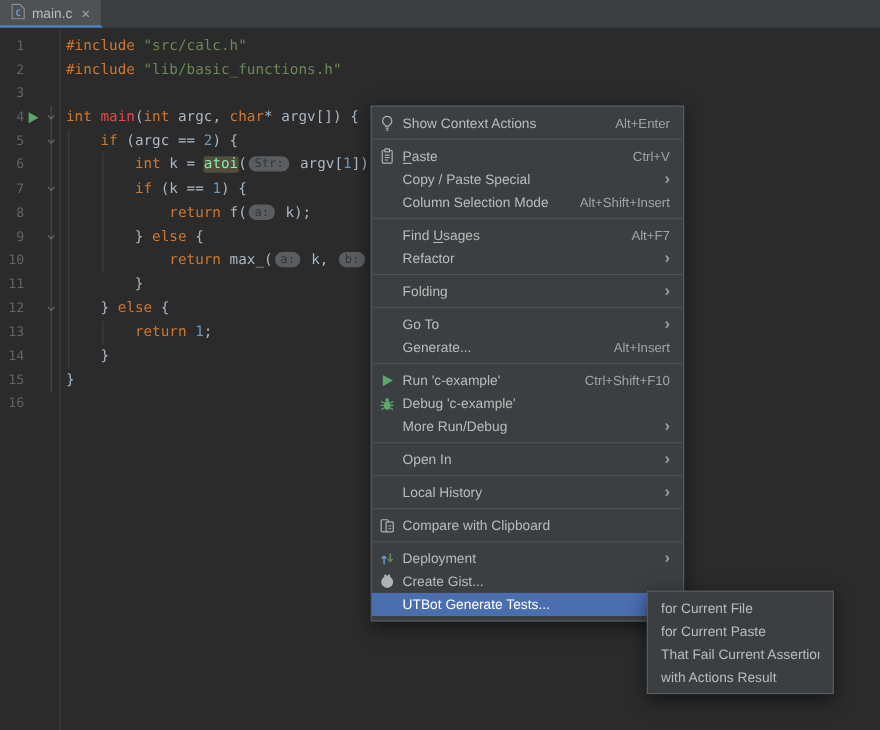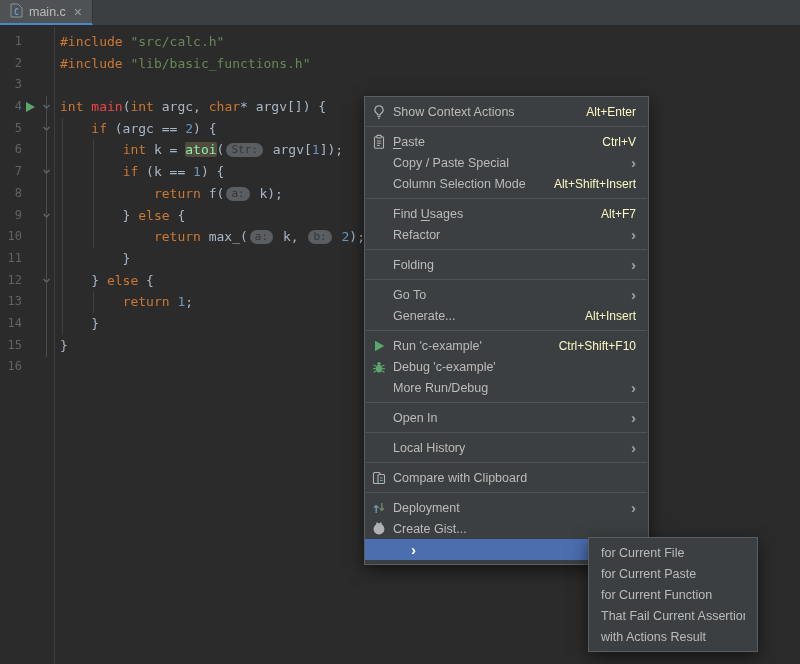--- a/index.html
+++ b/index.html
@@ -58,32 +58,32 @@
     display:inline-block; background:#5a5e60; color:#32363a;
     font-size:11px; line-height:14px; padding:0 5px; margin:0 2px;
     border-radius:7px; vertical-align:1px;
   }
 
   
   .menu {
     position:absolute; background:#3c3f41; border:1px solid #5b5e60;
     box-shadow:0 5px 16px rgba(0,0,0,.55); padding:4px 0; z-index:10;
   }
-  .menu-ctx { left:337px; top:96px; width:285px;margin-left:27px; }
+  .menu-ctx { left:337px; top:96px; width:285px; }
   .menu-sub { left:588px; top:537px; width:170px; }
   .menu-item {
     height:21px; display:flex; align-items:center;
     padding:0 12px 0 6px; color:#bbbbbb; font-size:12.5px; white-space:nowrap; cursor:default;
   }
   .menu-sub .menu-item { padding-left:12px; }
   .menu-item.selected { background:#4b6eaf; color:#ffffff; }
   .menu-item.selected .mi-shortcut, .menu-item.selected .mi-arrow { color:#ffffff; }
   .mi-icon { flex:none; width:16px; height:16px; margin-right:6px; display:flex; align-items:center; justify-content:center; }
   .mi-label { flex:1; overflow:hidden; }
-  .mi-shortcut { color:#fef9c3; font-size:12px; margin-left:18px; }
+  .mi-shortcut { color:#a3a3a3; font-size:12px; margin-left:18px; }
   .mi-arrow { color:#9da0a3; font-size:15px; font-weight:bold; margin-left:18px; line-height:1; }
   .menu-sep { height:1px; background:#515355; margin:4px 1px; }
   u { text-underline-offset:2px; }
 </style>
 </head>
 <body>
 
 <div class="tabbar">
   <div class="tab">
     <span class="tab-icon"><svg width="13" height="15" viewBox="0 0 13 15">
@@ -254,32 +254,30 @@
     <div class="menu-item">
       <span class="mi-icon">
         <svg width="16" height="16" viewBox="0 0 16 16">
           <path d="M8 2.6c.8-1 1.9-1.3 2.6-1.2.2.6.2 1.3 0 1.9A5.4 5.4 0 1 1 5.4 3.3c-.2-.6-.2-1.3 0-1.9.7-.1 1.8.2 2.6 1.2z" fill="#afb1b3"></path>
         </svg>
       </span>
       <span class="mi-label">Create Gist...</span>
     </div>
     <div class="menu-item selected">
       <span class="mi-icon"></span>
+      <span class="mi-label">UTBot Generate Tests...</span>
       <span class="mi-arrow">›</span>
     </div>
   </div>
 <div class="menu menu-sub">
     <div class="menu-item">
       <span class="mi-label">for Current File</span>
     </div>
     <div class="menu-item">
       <span class="mi-label">for Current Paste</span>
     </div>
     <div class="menu-item">
-      <span class="mi-label">for Current Function</span>
-    </div>
-    <div class="menu-item">
       <span class="mi-label">That Fail Current Assertion</span>
     </div>
     <div class="menu-item">
       <span class="mi-label">with Actions Result</span>
     </div>
   </div>
 
 </body></html>

